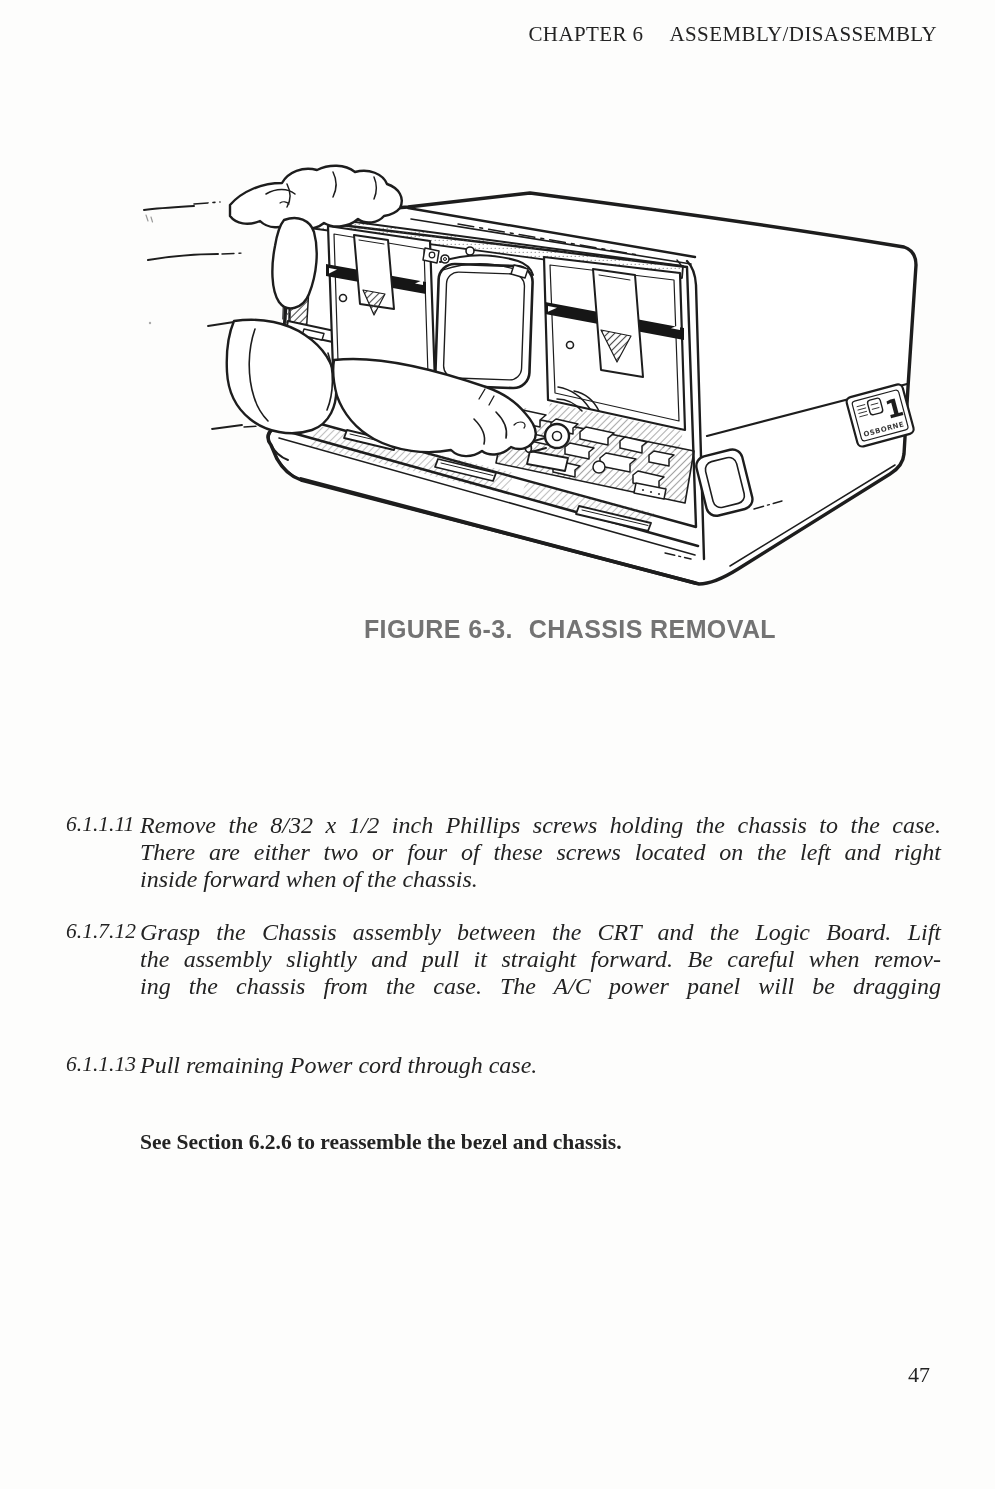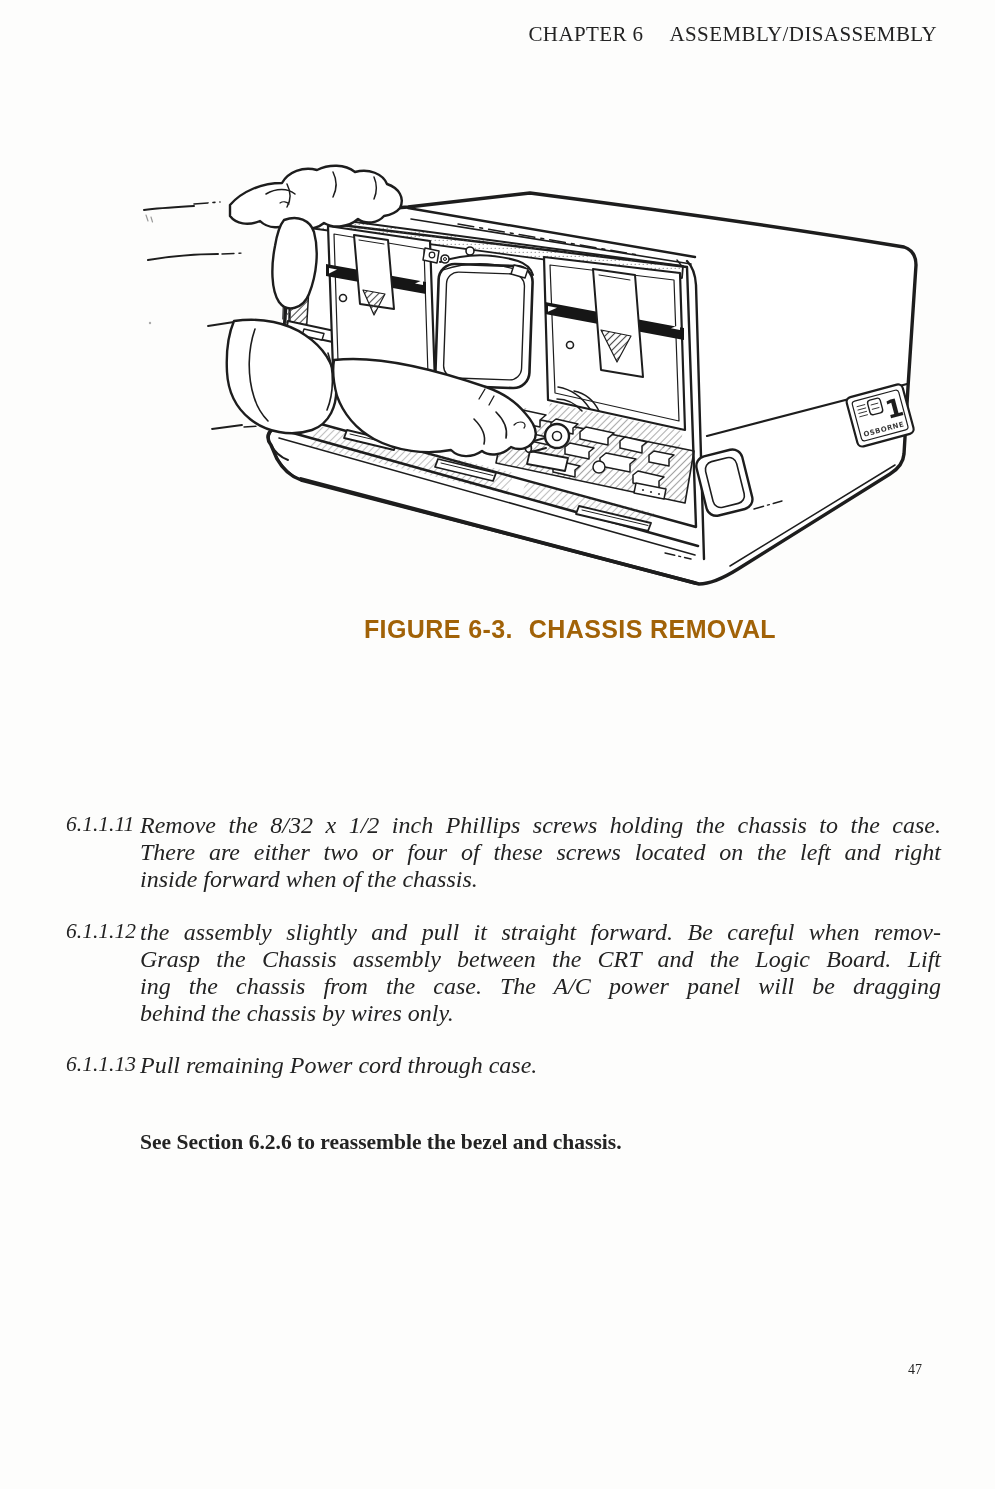--- a/index.html
+++ b/index.html
@@ -16,30 +16,30 @@
     position:absolute;top:22px;right:58px;
     font-size:21px;letter-spacing:0.4px;
     white-space:nowrap;
   }
   .header .chap{margin-right:26px;}
   .figure-wrap{position:absolute;left:138px;top:163px;width:800px;height:440px;}
   .caption{
     position:absolute;top:615px;left:570px;transform:translateX(-50%);
     font-family:"Liberation Sans", sans-serif;
     font-weight:bold;font-size:25px;letter-spacing:0.4px;
-    white-space:nowrap;color:#a16207;
+    white-space:nowrap;color:#737373;
   }
   .caption .cap-title{margin-left:16px;}
   .step{position:absolute;left:66px;width:875px;font-style:italic;}
   .step .num{position:absolute;left:0;top:0;font-size:21.5px;}
   .step .txt{margin-left:74px;width:801px;font-size:24px;line-height:27px;}
   .ln{text-align:left;}
   .ln.j{text-align:justify;text-align-last:justify;}
   .note{position:absolute;left:140px;width:801px;font-size:21.5px;line-height:27px;}
-  .pageno{position:absolute;left:908px;top:1362px;font-size:14px;}
+  .pageno{position:absolute;left:908px;top:1362px;font-size:22px;}
   .r1{top:812px;} .r2{top:919px;} .r3{top:1052px;} .rnote{top:1129px;font-weight:bold;}
   svg text{font-family:"DejaVu Sans", sans-serif;}
 </style>
 </head>
 <body>
 
 <div class="page">
 
   <div class="header">
     <span class="chap">CHAPTER 6</span><span>ASSEMBLY/DISASSEMBLY</span>
@@ -252,26 +252,25 @@
   <div class="step r1">
     <span class="num">6.1.1.11</span>
     <div class="txt">
       <div class="ln j">Remove the 8/32 x 1/2 inch Phillips screws holding the chassis to the case.</div>
       <div class="ln j">There are either two or four of these screws located on the left and right</div>
       <div class="ln">inside forward when of the chassis.</div>
     </div>
   </div>
 
   <div class="step r2">
-    <span class="num">6.1.1.12</span>
+    <span class="num">6.1.7.12</span>
     <div class="txt">
+      <div class="ln j">Grasp the Chassis assembly between the CRT and the Logic Board. Lift</div>
       <div class="ln j">the assembly slightly and pull it straight forward. Be careful when remov-</div>
-      <div class="ln j">Grasp the Chassis assembly between the CRT and the Logic Board. Lift</div>
       <div class="ln j">ing the chassis from the case. The A/C power panel will be dragging</div>
-      <div class="ln">behind the chassis by wires only.</div>
     </div>
   </div>
 
   <div class="step r3">
     <span class="num">6.1.1.13</span>
     <div class="txt">
       <div class="ln">Pull remaining Power cord through case.</div>
     </div>
   </div>
 

